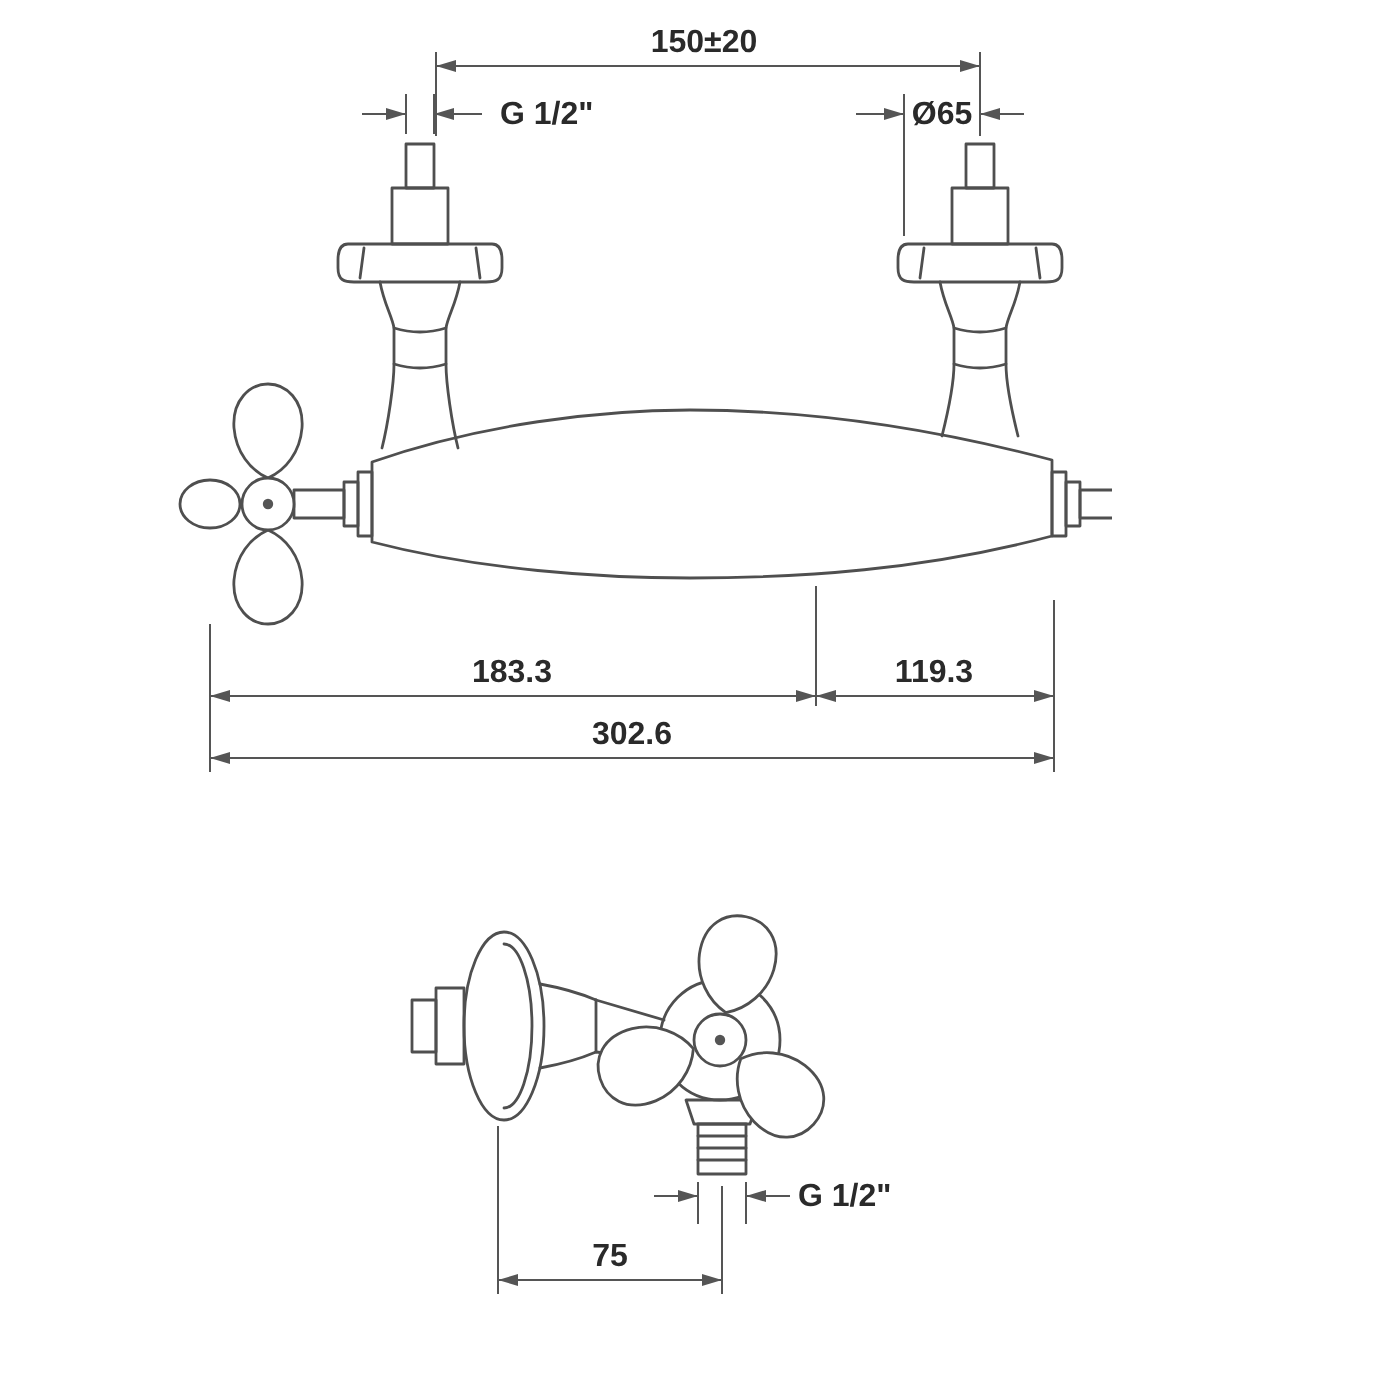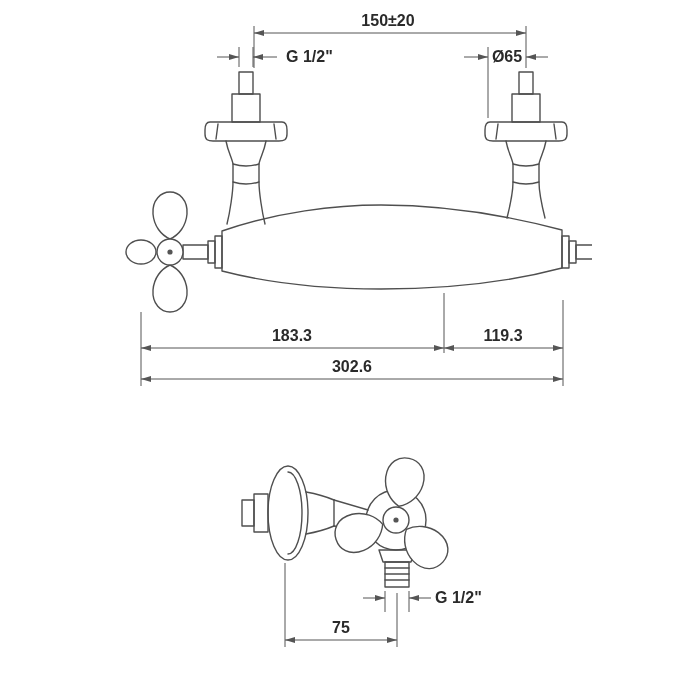--- a/index.html
+++ b/index.html
@@ -1,16 +1,16 @@
 <!DOCTYPE html>
 <html><head>
 <meta charset="utf-8">
 <style>
   html,body { margin:0; padding:0; background:#ffffff; }
-  .page { width:556px; height:700px; background:#ffffff; position:relative; overflow:hidden;padding-left:36px; }
+  .page { width:556px; height:700px; background:#ffffff; position:relative; overflow:hidden; }
   svg { display:block; }
   .ln  { stroke:#4f4f4f; stroke-width:1.4; fill:none; stroke-linecap:round; stroke-linejoin:round; }
   .fw  { fill:#ffffff; }
   .dim { stroke:#555555; stroke-width:1; fill:none; }
   .ah  { fill:#555555; stroke:none; }
   .lbl { font-family:"Liberation Sans", sans-serif; font-size:16px; font-weight:600; fill:#2a2a2a; }
 </style>
 </head>
 <body>
 

